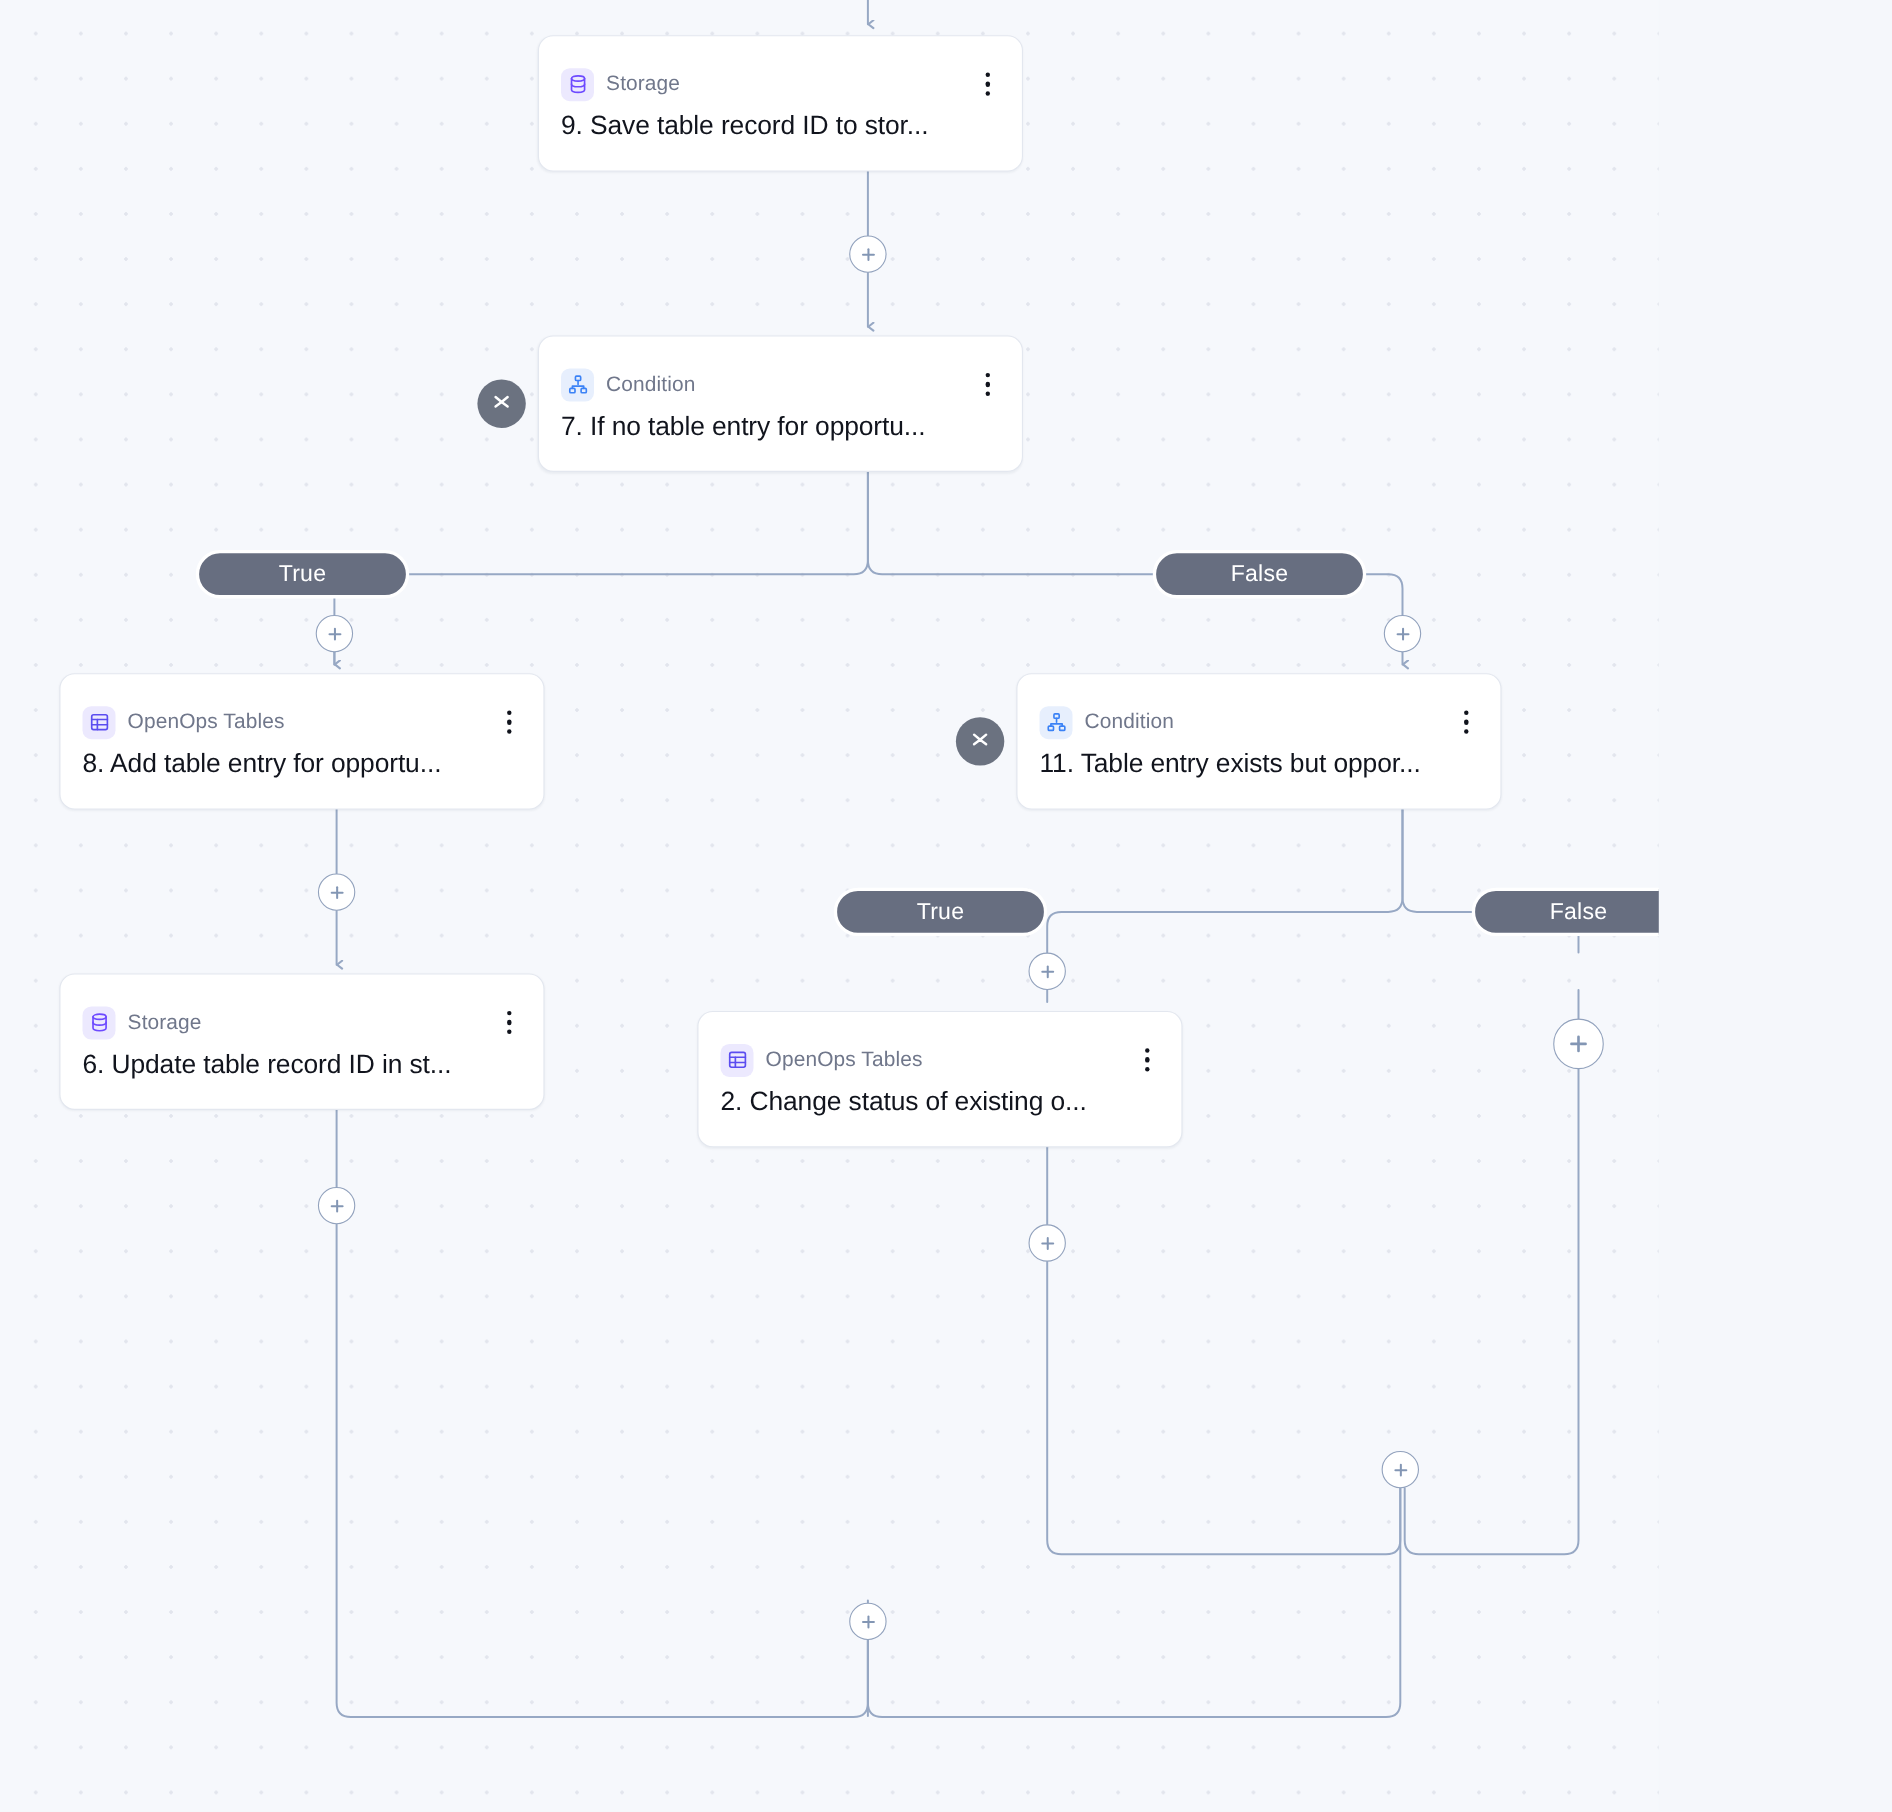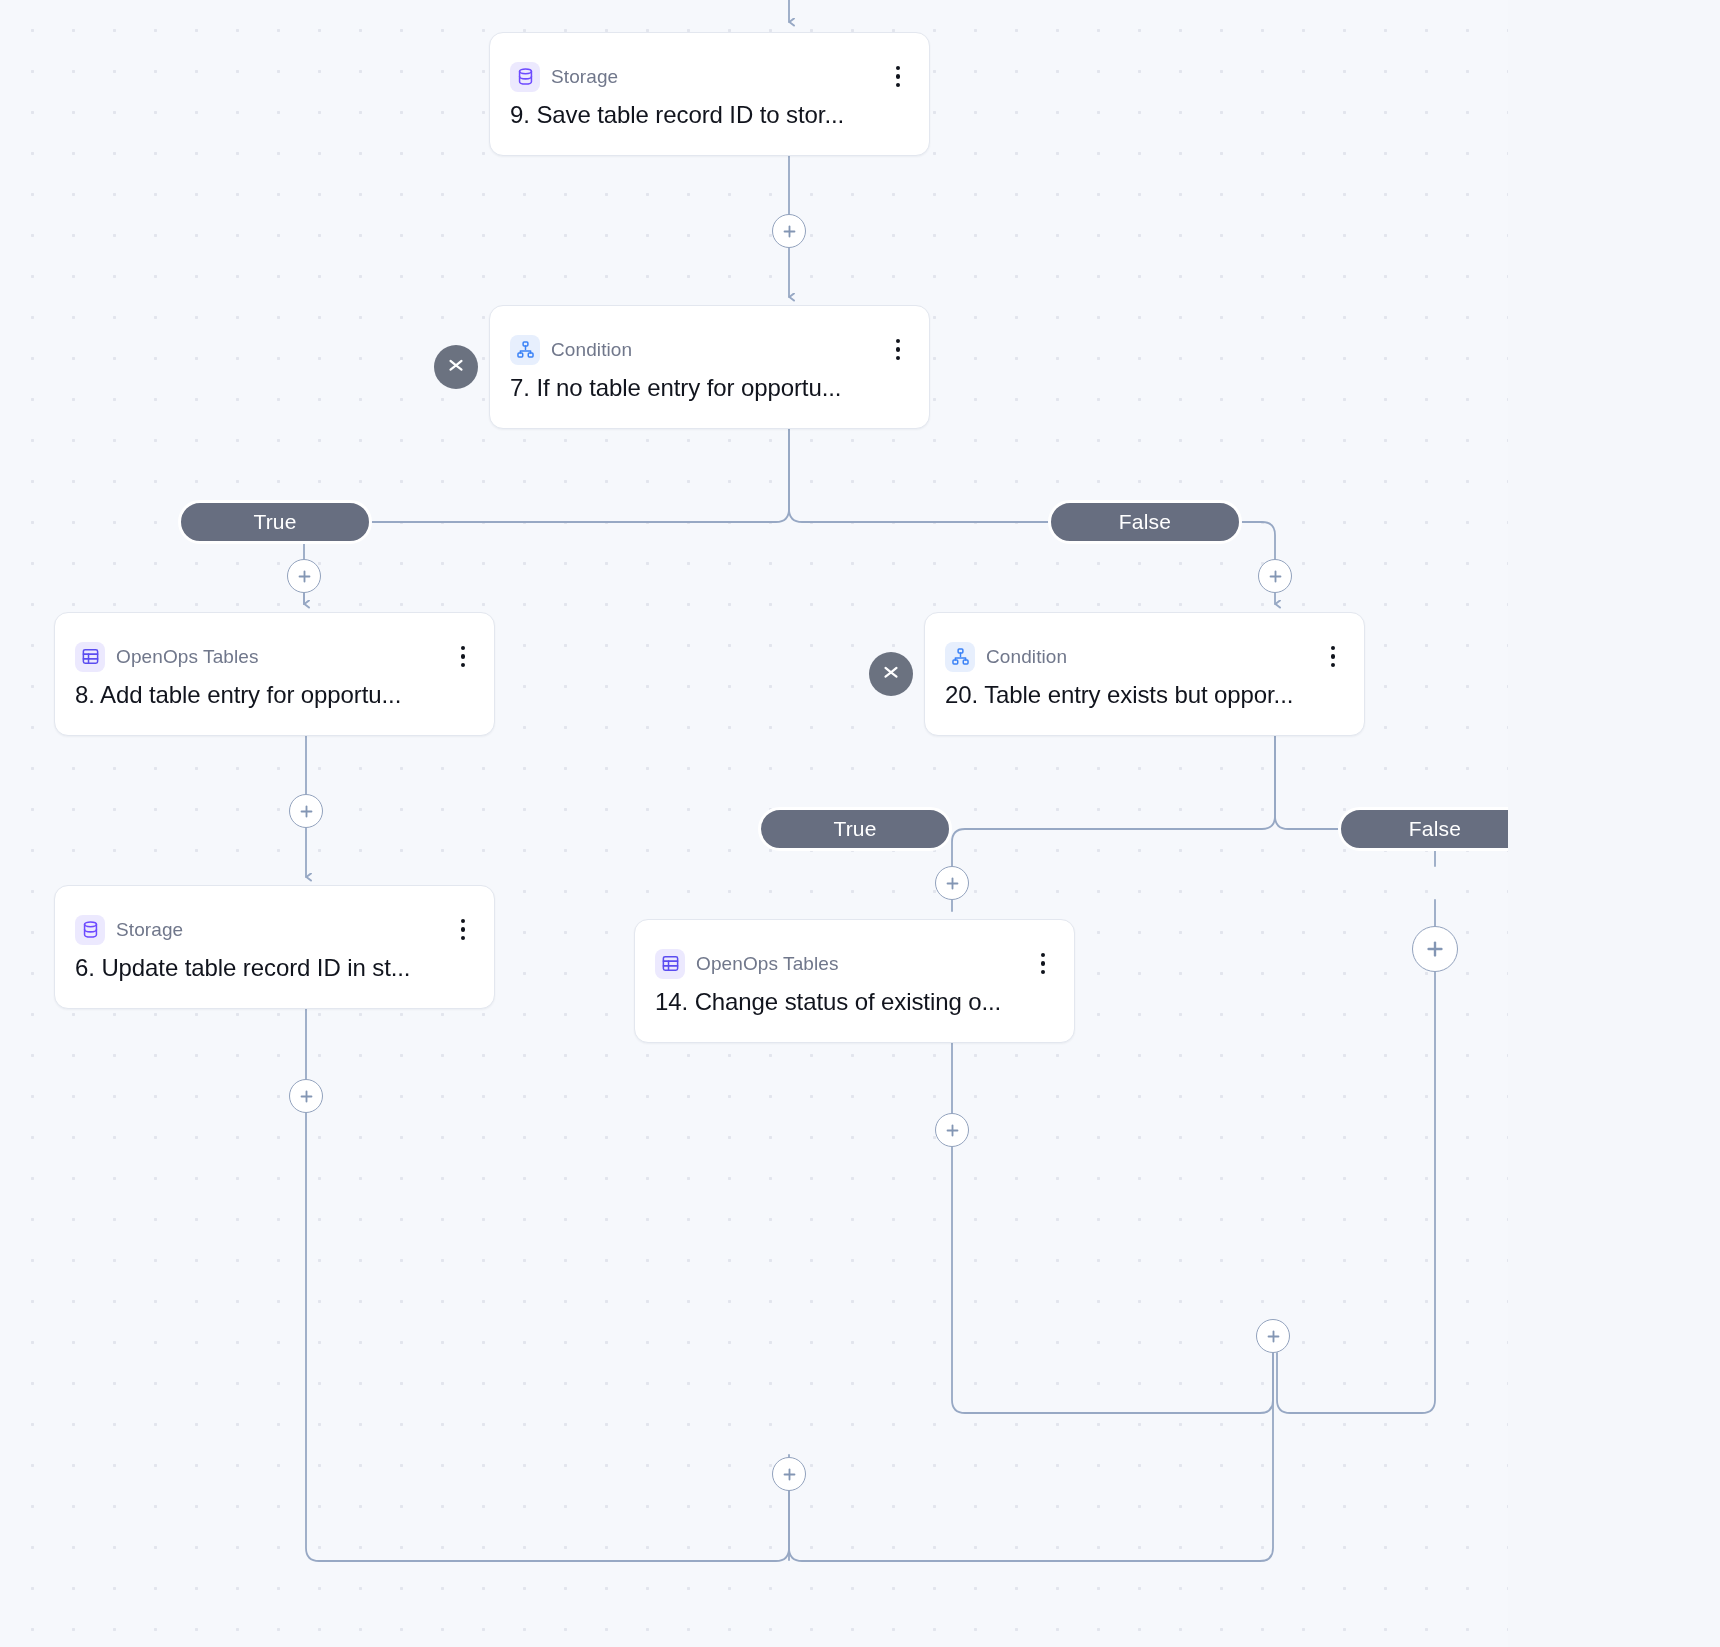--- a/index.html
+++ b/index.html
@@ -264,21 +264,21 @@
           <path d="M5.5,16.5 v-2.5 h13 v2.5"></path>
         </svg>
       </span>
       <span class="node-type">Condition</span>
       <span class="node-menu">
         <i></i>
           <i></i>
           <i></i>
       </span>
     </div>
-    <div class="node-title">20. Table entry exists but oppor...</div>
+    <div class="node-title">11. Table entry exists but oppor...</div>
   </div>
 
   <div class="node" style="left:54px; top:885px; width:441px; height:124px;">
     <div class="node-head">
       <span class="node-icon storage">
         <svg width="19" height="19" viewBox="0 0 24 24" fill="none" stroke="#6d4aff" stroke-width="1.9" stroke-linecap="round" stroke-linejoin="round">
           <ellipse cx="12" cy="5.5" rx="7.5" ry="3"></ellipse>
           <path d="M4.5,5.5 v13 c0,1.7 3.4,3 7.5,3 s7.5,-1.3 7.5,-3 v-13"></path>
           <path d="M4.5,12 c0,1.7 3.4,3 7.5,3 s7.5,-1.3 7.5,-3"></path>
         </svg>
@@ -303,21 +303,21 @@
           <path d="M9.5,9 V20.5"></path>
         </svg>
       </span>
       <span class="node-type">OpenOps Tables</span>
       <span class="node-menu">
         <i></i>
           <i></i>
           <i></i>
       </span>
     </div>
-    <div class="node-title">14. Change status of existing o...</div>
+    <div class="node-title">2. Change status of existing o...</div>
   </div>
 
   <div class="collapse-btn" style="left:434px; top:345px;">
     <span>
       <svg width="22" height="22" viewBox="0 0 24 24" fill="none" stroke="#ffffff" stroke-width="2.4" stroke-linecap="round" stroke-linejoin="round">
         <path d="M6,7.5 L12,12.5 L18,7.5"></path>
         <path d="M6,17 L12,12.5 L18,17"></path>
       </svg>
     </span>
   </div>

